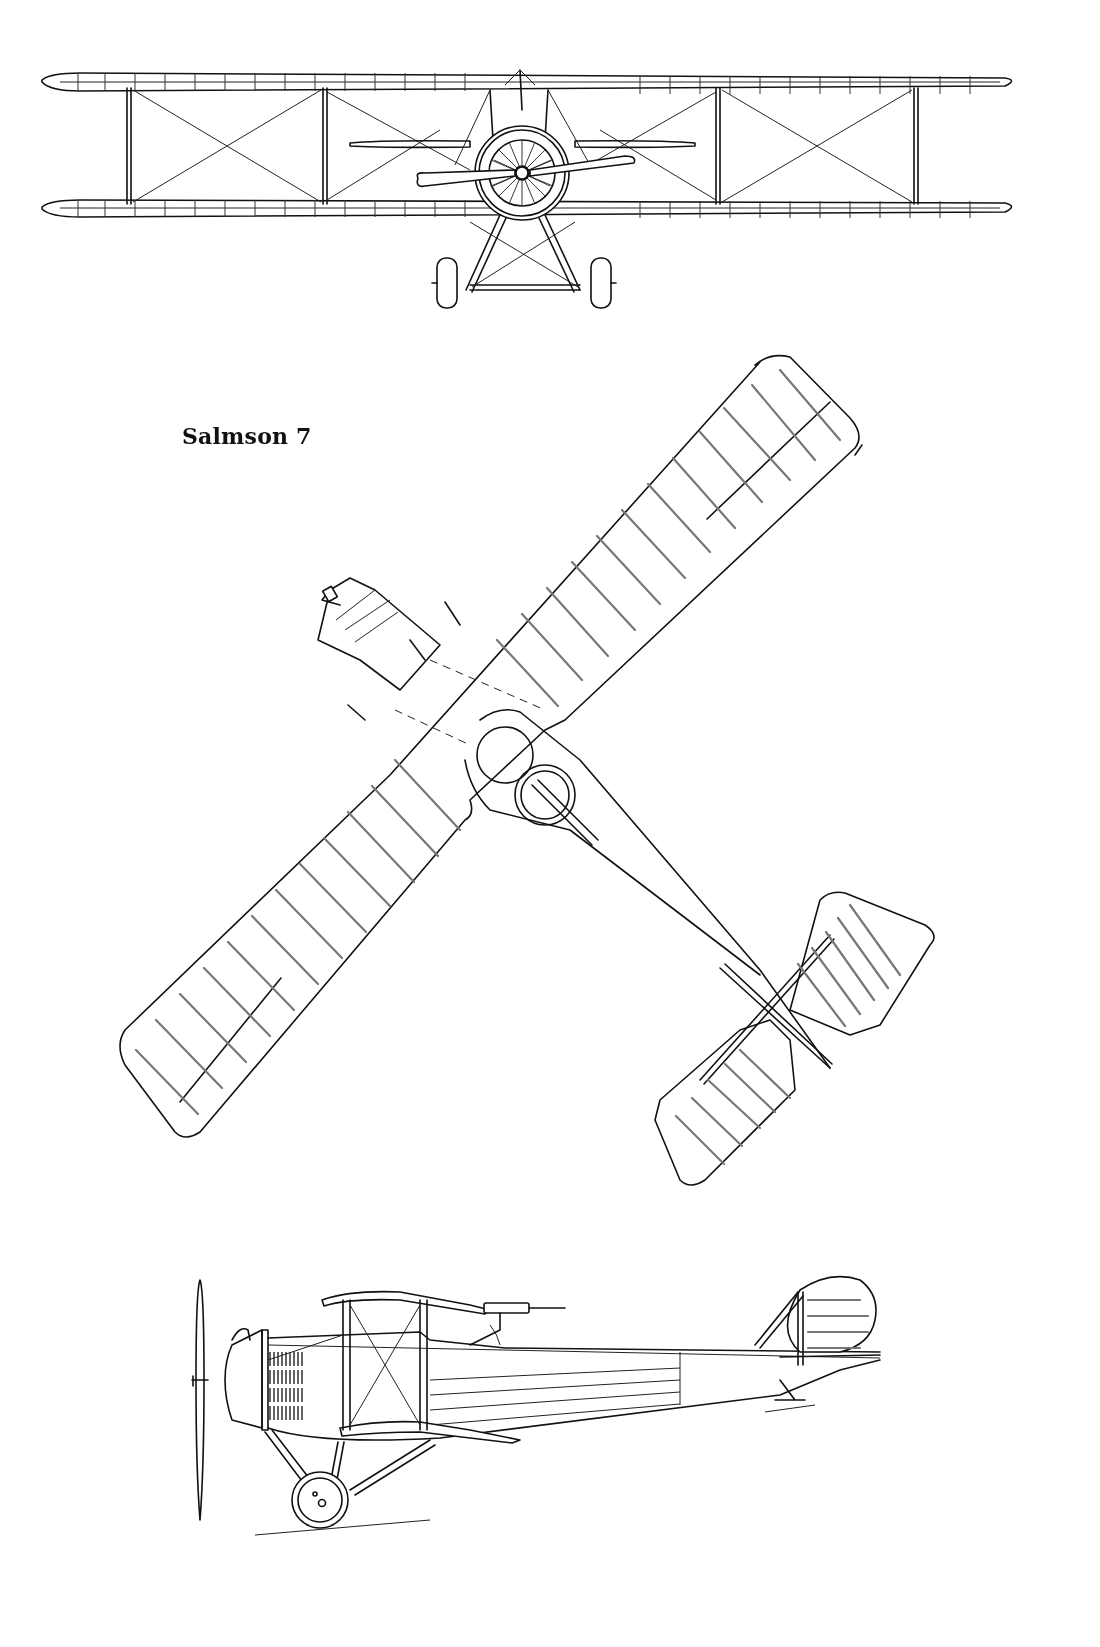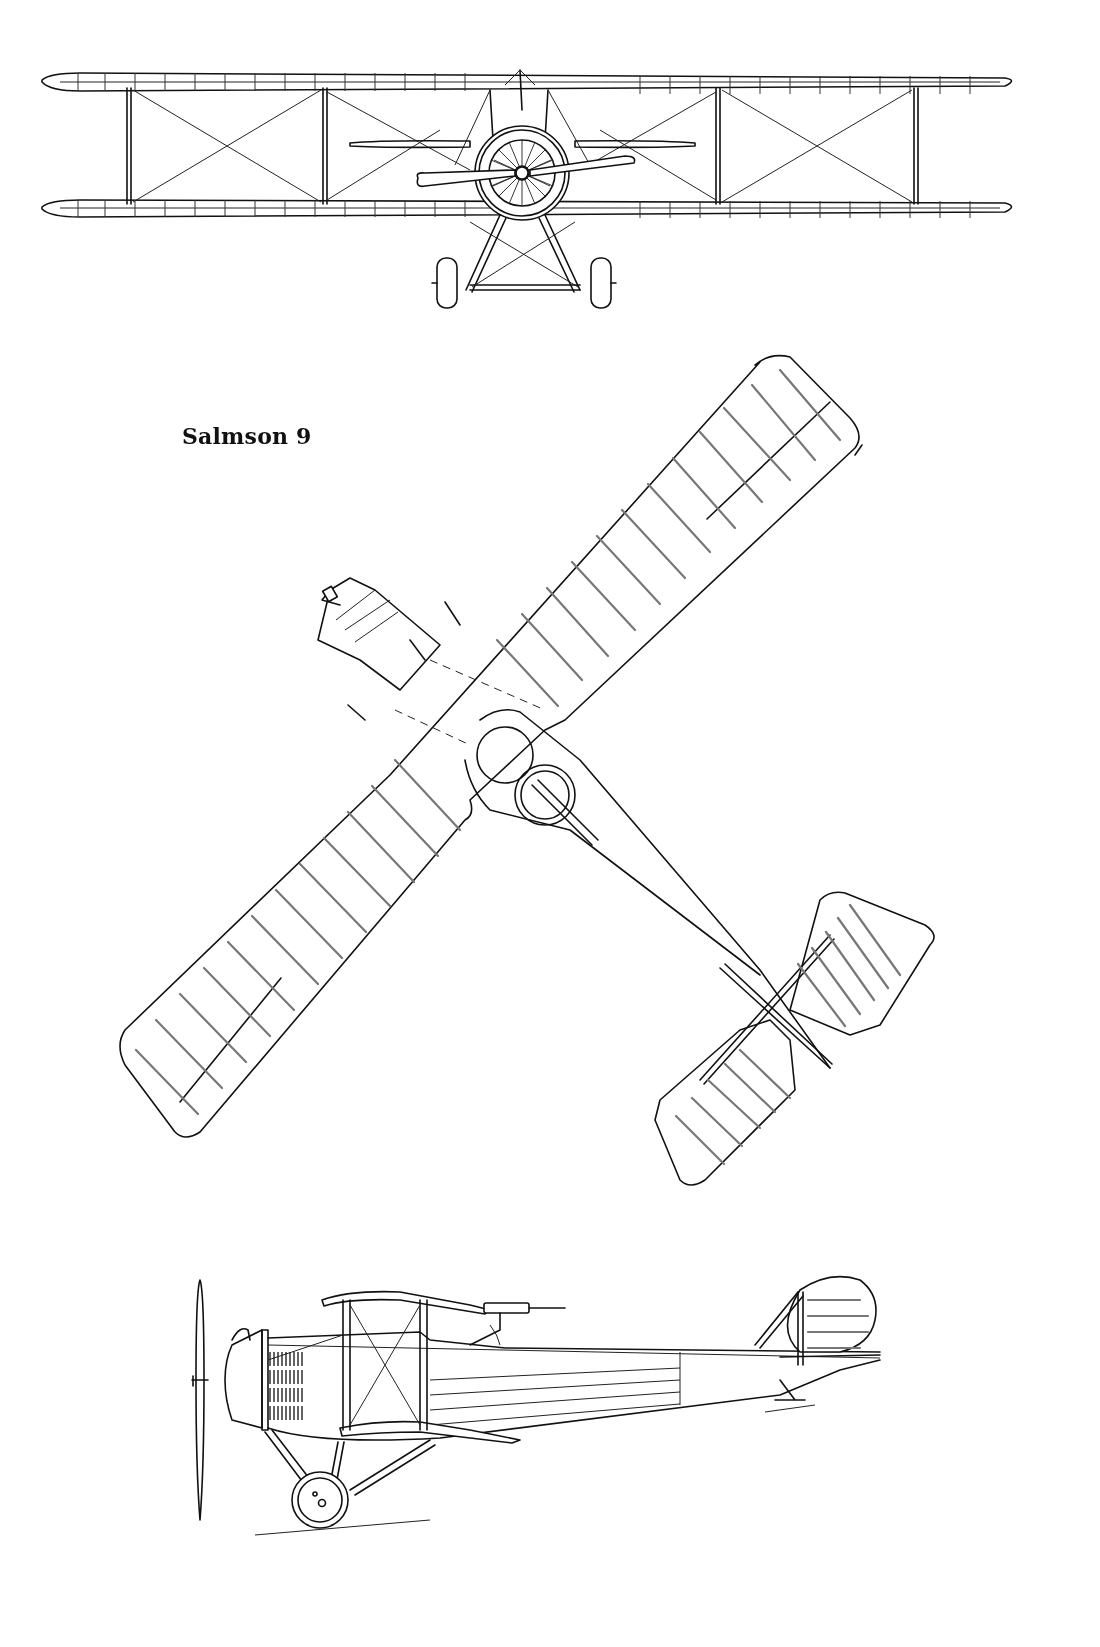--- a/index.html
+++ b/index.html
@@ -14,21 +14,21 @@
   .ln { stroke: #111; fill: none; stroke-width: 1.6; stroke-linejoin: round; stroke-linecap: round; }
   .th { stroke: #222; fill: none; stroke-width: 1; }
   .rib { stroke: #777; stroke-width: 2.2; stroke-linecap: round; fill: none; }
   .wht { fill: #fff; }
 </style>
 </head>
 <body>
 
 <div class="canvas">
 
-  <div class="title">Salmson 9</div>
+  <div class="title">Salmson 7</div>
 
   <svg width="1100" height="330" viewBox="0 0 1100 330" style="top:0;">
     <g>
       <path class="ln" d="M42,80 Q50,73 80,73 L1005,78 Q1018,80 1005,86 L80,91 Q50,91 42,82 Z"></path>
       <path class="th" d="M60,82 L1000,82"></path>
     </g>
     <g>
       <path class="ln" d="M42,207 Q50,200 80,200 L1005,203 Q1018,206 1005,212 L80,217 Q50,217 42,209 Z"></path>
       <path class="th" d="M60,208 L1000,208"></path>
     </g>

